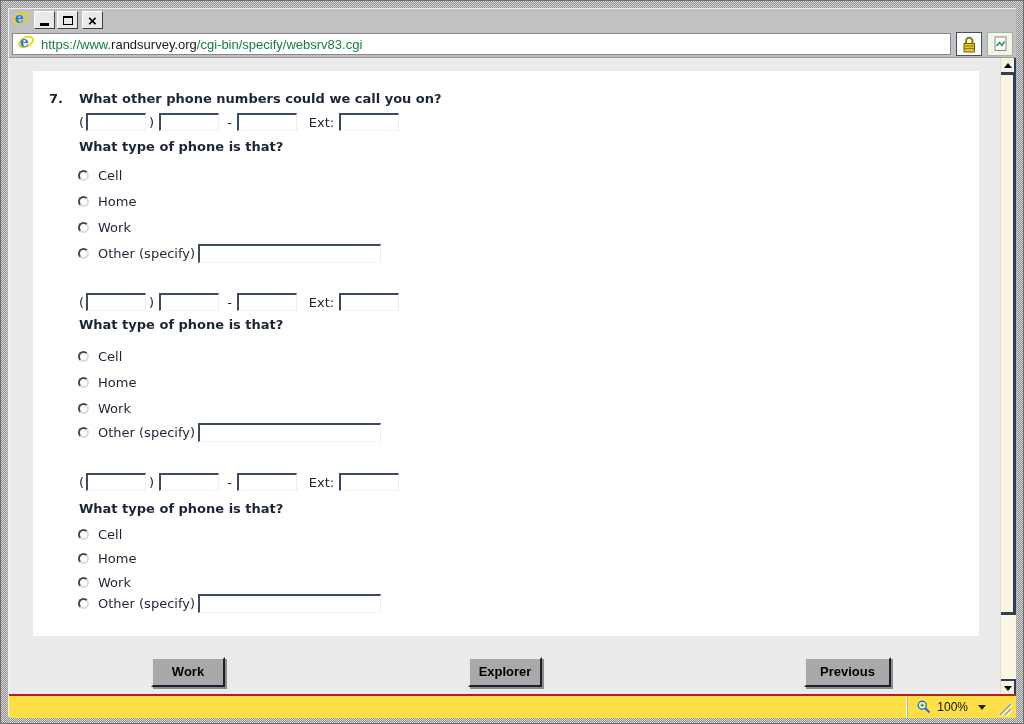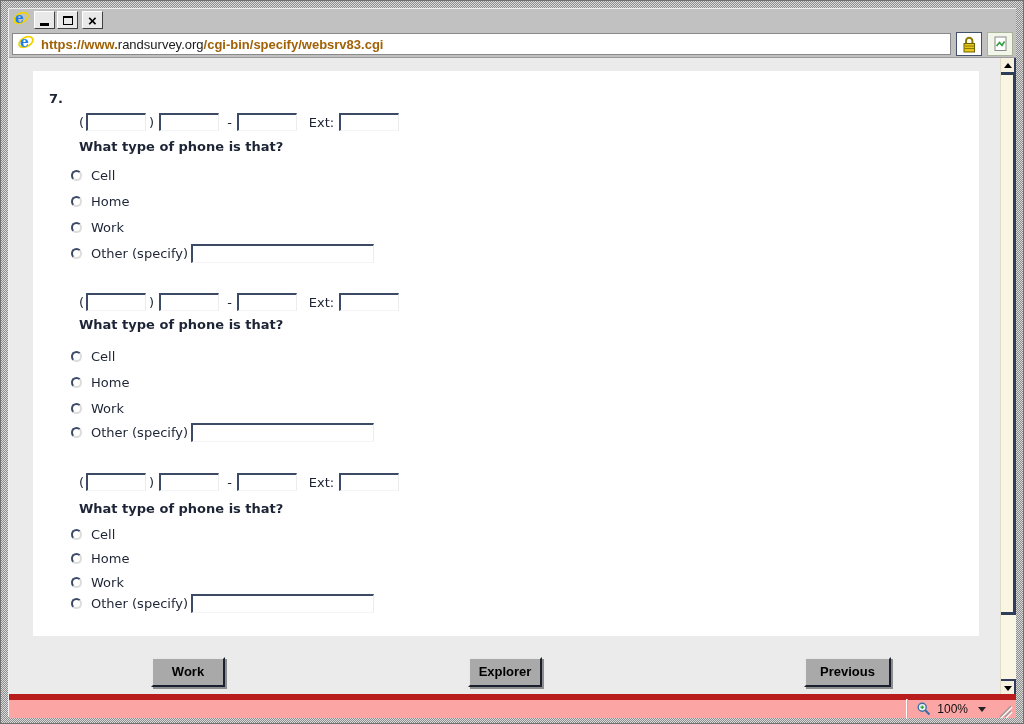--- a/index.html
+++ b/index.html
@@ -28,21 +28,21 @@
   .win-btn.close { margin-left:2px; font-weight:bold; font-size:15px; line-height:1; color:#000; }
   .glyph-min { width:9px; height:3px; background:#000; margin-top:9px; }
   .glyph-max { width:10px; height:9px; border:1px solid #000; border-top:2px solid #000; }
 
   
   .addressbar { flex:none; height:26px; background:#c1c1c1; display:flex; align-items:center;
                 padding:0 3px; gap:5px; }
   .url-field { flex:1; height:22px; background:#fff; border:1px solid #898989;
                display:flex; align-items:center; padding:0 5px; gap:7px; }
   .url-text { font-size:13px; white-space:nowrap; overflow:hidden; }
-  .url-dim { color:#a16207;font-weight:bold; }
+  .url-dim { color:#15803d; }
   .url-domain { color:#1a1a1a; }
   .icon-btn { width:26px; height:24px; display:flex; align-items:center; justify-content:center; }
   .lock-btn { background:#fff; border:1px solid #41506b; }
   .page-btn { background:#f2f5e9; border:1px solid #a8b49a; }
 
   
   .viewport { flex:none; position:relative; height:637px; background:#ebebeb;
               border-top:1px solid #9a9a9a; overflow:hidden; }
   .card { position:absolute; left:24px; top:13px; width:946px; height:565px; background:#ffffff;
           font-family:"DejaVu Sans", sans-serif; color:#1c2435; }
@@ -54,21 +54,21 @@
 
   .phone-row { left:46px; height:20px; display:flex; align-items:flex-end; font-size:13px; }
   .phone-row .sym { line-height:17px; }
   .txt-input { height:18px; background:#fff; border:none;
                border-top:2px solid #3c4a66; border-left:2px solid #3c4a66;
                border-right:1px solid #ececec; border-bottom:1px solid #f4f4f4;
                font:13px "DejaVu Sans", sans-serif; color:#1c2435; padding:0 2px; outline:none; }
   .w-phone { width:60px; }
   .ml2{margin-left:2px} .ml3{margin-left:3px} .ml5{margin-left:5px} .ml8{margin-left:8px} .ml12{margin-left:12px}
 
-  .radio-row { left:38px; height:20px; display:flex; align-items:center; font-size:13px;justify-content:flex-end; }
+  .radio-row { left:45px; height:20px; display:flex; align-items:center; font-size:13px;justify-content:flex-end; }
   .radio { width:11px; height:11px; border-radius:50%; background:#fff; flex:none;
            border-top:2px solid #3c4a66; border-left:2px solid #3c4a66;
            border-bottom:2px solid #dcdcdc; border-right:2px solid #dcdcdc; }
   .radio-label { margin-left:9px; }
   .other-input { width:183px; height:19px; margin-left:3px; }
 
   
   .nav-btn { position:absolute; height:30px; background:#a9a9a9; color:#000;
              font:bold 13px "Liberation Sans", sans-serif; text-align:center; line-height:26px;
              border-top:2px solid #e9e9e9; border-left:2px solid #e9e9e9;
@@ -83,21 +83,21 @@
   .sb-up { top:0; border-bottom:2px solid #2e3d59; border-right:2px solid #2e3d59; }
   .sb-down { bottom:0; border-top:2px solid #2e3d59; border-right:2px solid #2e3d59; }
   .tri-up { width:0; height:0; border-left:4px solid transparent; border-right:4px solid transparent;
             border-bottom:5px solid #000; }
   .tri-down { width:0; height:0; border-left:4px solid transparent; border-right:4px solid transparent;
               border-top:5px solid #000; }
   .sb-thumb { position:absolute; left:0; top:16px; width:15px; height:541px; background:#faf4e2;
               border-right:3px solid #2e3d59; border-bottom:3px solid #2e3d59; border-top:1px solid #2e3d59; }
 
   
-  .statusbar { flex:none; height:24px; background:#fca5a5; border-top:6px solid #b91c1c;
+  .statusbar { flex:none; height:24px; background:#fde047; border-top:2px solid #b91c1c;
                display:flex; align-items:center; justify-content:flex-end; padding:0 3px; }
   .zoom-ctl { display:flex; align-items:center; gap:6px; height:20px; padding:0 7px 0 9px;
               border-left:1px solid #b4b4b4; box-shadow:-1px 0 0 #fff; }
   .zoom-label { font-size:12px; color:#111; }
   .tri-dd { width:0; height:0; border-left:4px solid transparent; border-right:4px solid transparent;
             border-top:5px solid #222; margin-left:4px; }
   .grip { width:18px; height:20px; margin-left:2px; }
 </style>
 </head>
 <body>
@@ -146,20 +146,21 @@
           <rect x="2" y="1" width="11" height="13.5" fill="#ffffff" stroke="#8a8a8a" stroke-width="1"></rect>
           <path d="M3.5 10 L6.5 6.5 L9 9.5 L11.5 5.5" fill="none" stroke="#2e9e3e" stroke-width="1.6"></path>
         </svg>
       </span>
     </div>
 
     <div class="viewport">
       <div class="card">
 
         <span class="abs q-num" style="top:20px">7.</span>
+        <span class="abs q-text" style="top:20px">What other phone numbers could we call you on?</span>
 
         <div class="abs phone-row" style="top:40px">
           <span class="sym">(</span>
           <input class="txt-input w-phone ml2" value="" style="">
           <span class="sym ml3">)</span>
           <input class="txt-input w-phone ml5" value="" style="">
           <span class="sym ml8">-</span>
           <input class="txt-input w-phone ml5" value="" style="">
           <span class="sym ml12">Ext:</span>
           <input class="txt-input w-phone ml5" value="" style="">

